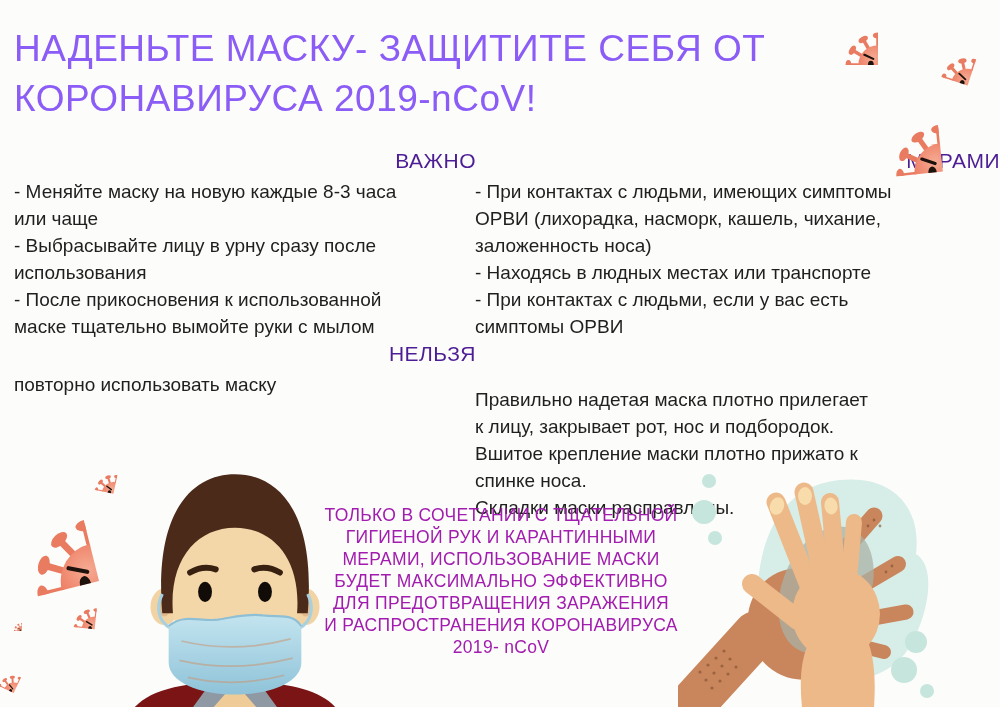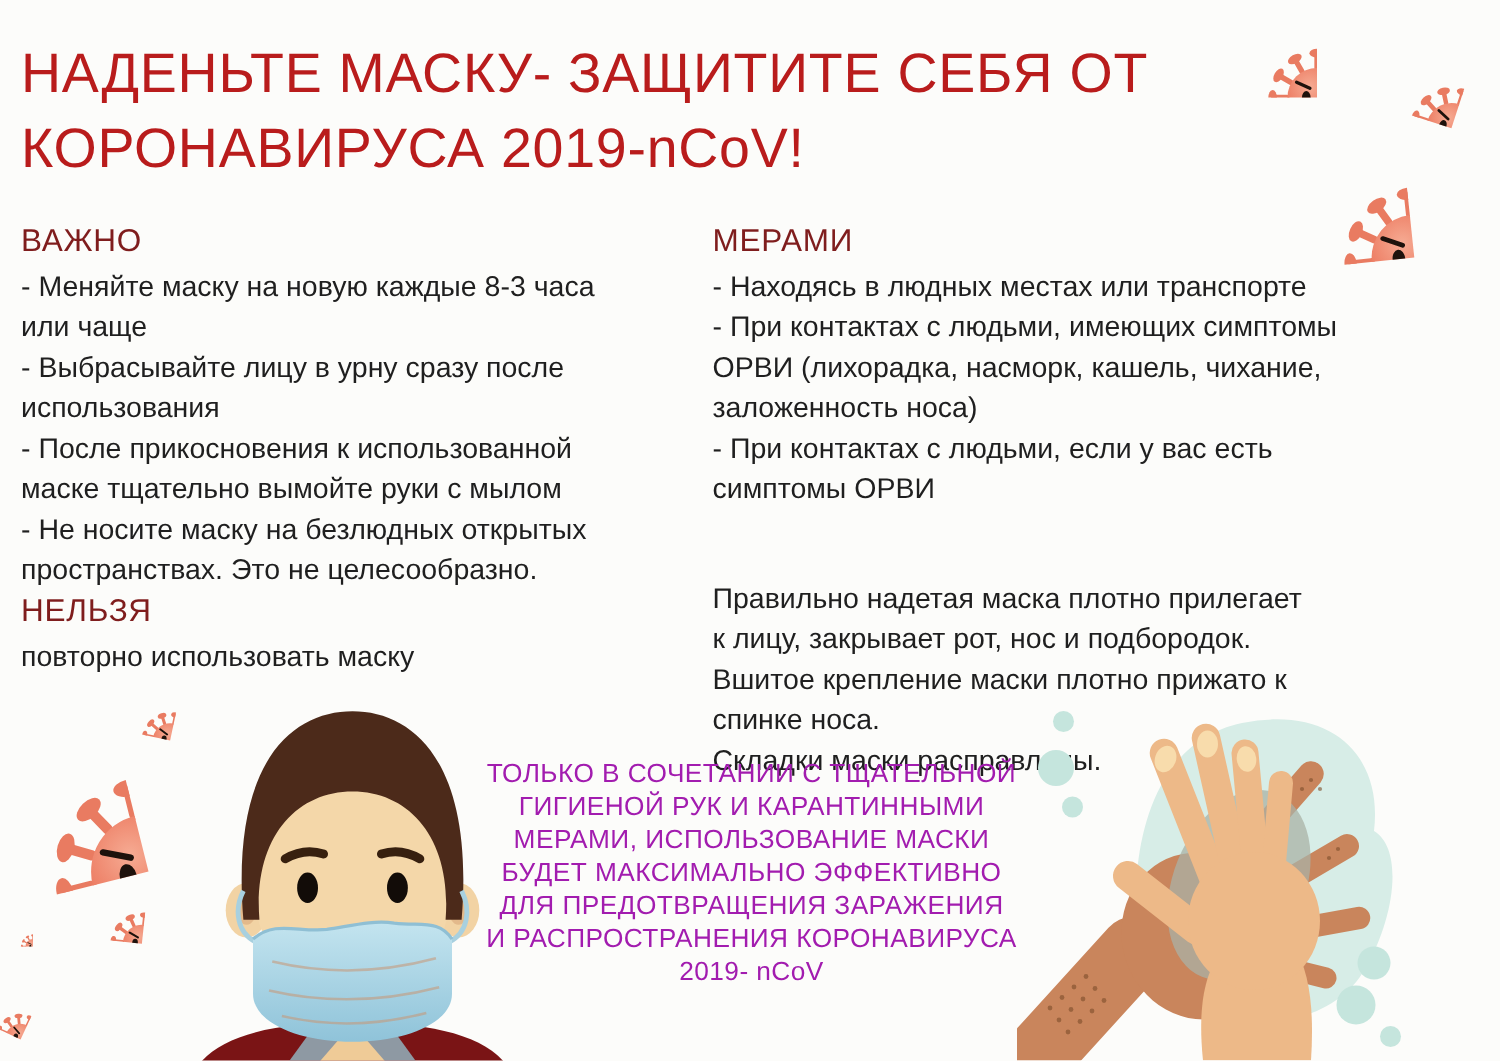--- a/index.html
+++ b/index.html
@@ -7,28 +7,28 @@
     width:1000px;height:707px;position:relative;overflow:hidden;
     background:#FCFCFA;
     font-family:"Liberation Sans", sans-serif;
     color:#1F1F1F;
   }
   .abs{position:absolute;}
   .pre{white-space:pre-line;}
   .title{
     left:14px;top:24px;width:960px;
     font-size:37px;line-height:50px;letter-spacing:0.5px;
-    color:#b91c1c;font-weight:400;
+    color:#8b5cf6;font-weight:400;
   }
   .col{font-size:19px;line-height:27px;}
   .col-left{left:14px;top:147px;width:462px;}
   .col-right{left:475px;top:147px;width:525px;}
   .heading{
-    color:#7f1d1d;font-size:21px;line-height:27px;margin:0 0 4px 0;
-    font-weight:400;letter-spacing:0.5px;
+    color:#4c1d95;font-size:21px;line-height:27px;margin:0 0 4px 0;
+    font-weight:400;letter-spacing:0.5px;text-align:right;
   }
   .bullet{margin:0;}
   .forbidden-block{}
   .fit-note{margin-top:46px;}
   .note-center{
     left:300px;top:504px;width:402px;
     text-align:center;color:#a21caf;
     font-size:17.5px;line-height:22px;letter-spacing:0.3px;
   }
   svg.sprite{position:absolute;width:0;height:0;}
@@ -82,36 +82,34 @@
 
 <div class="abs col col-left">
   <div class="heading">ВАЖНО</div>
   <div>
     <div class="bullet pre">- Меняйте маску на новую каждые 8-3 часа
 или чаще</div>
     <div class="bullet pre">- Выбрасывайте лицу в урну сразу после
 использования</div>
     <div class="bullet pre">- После прикосновения к использованной
 маске тщательно вымойте руки с мылом</div>
-    <div class="bullet pre">- Не носите маску на безлюдных открытых
-пространствах. Это не целесообразно.</div>
   </div>
   <div class="forbidden-block">
     <div class="heading">НЕЛЬЗЯ</div>
     <div class="bullet">повторно использовать маску</div>
   </div>
 </div>
 
 <div class="abs col col-right">
   <div class="heading">МЕРАМИ</div>
   <div>
-    <div class="bullet pre">- Находясь в людных местах или транспорте</div>
     <div class="bullet pre">- При контактах с людьми, имеющих симптомы
 ОРВИ (лихорадка, насморк, кашель, чихание,
 заложенность носа)</div>
+    <div class="bullet pre">- Находясь в людных местах или транспорте</div>
     <div class="bullet pre">- При контактах с людьми, если у вас есть
 симптомы ОРВИ</div>
   </div>
   <div class="fit-note pre">Правильно надетая маска плотно прилегает
 к лицу, закрывает рот, нос и подбородок.
 Вшитое крепление маски плотно прижато к
 спинке носа.
 Складки маски расправлены.</div>
 </div>
 

